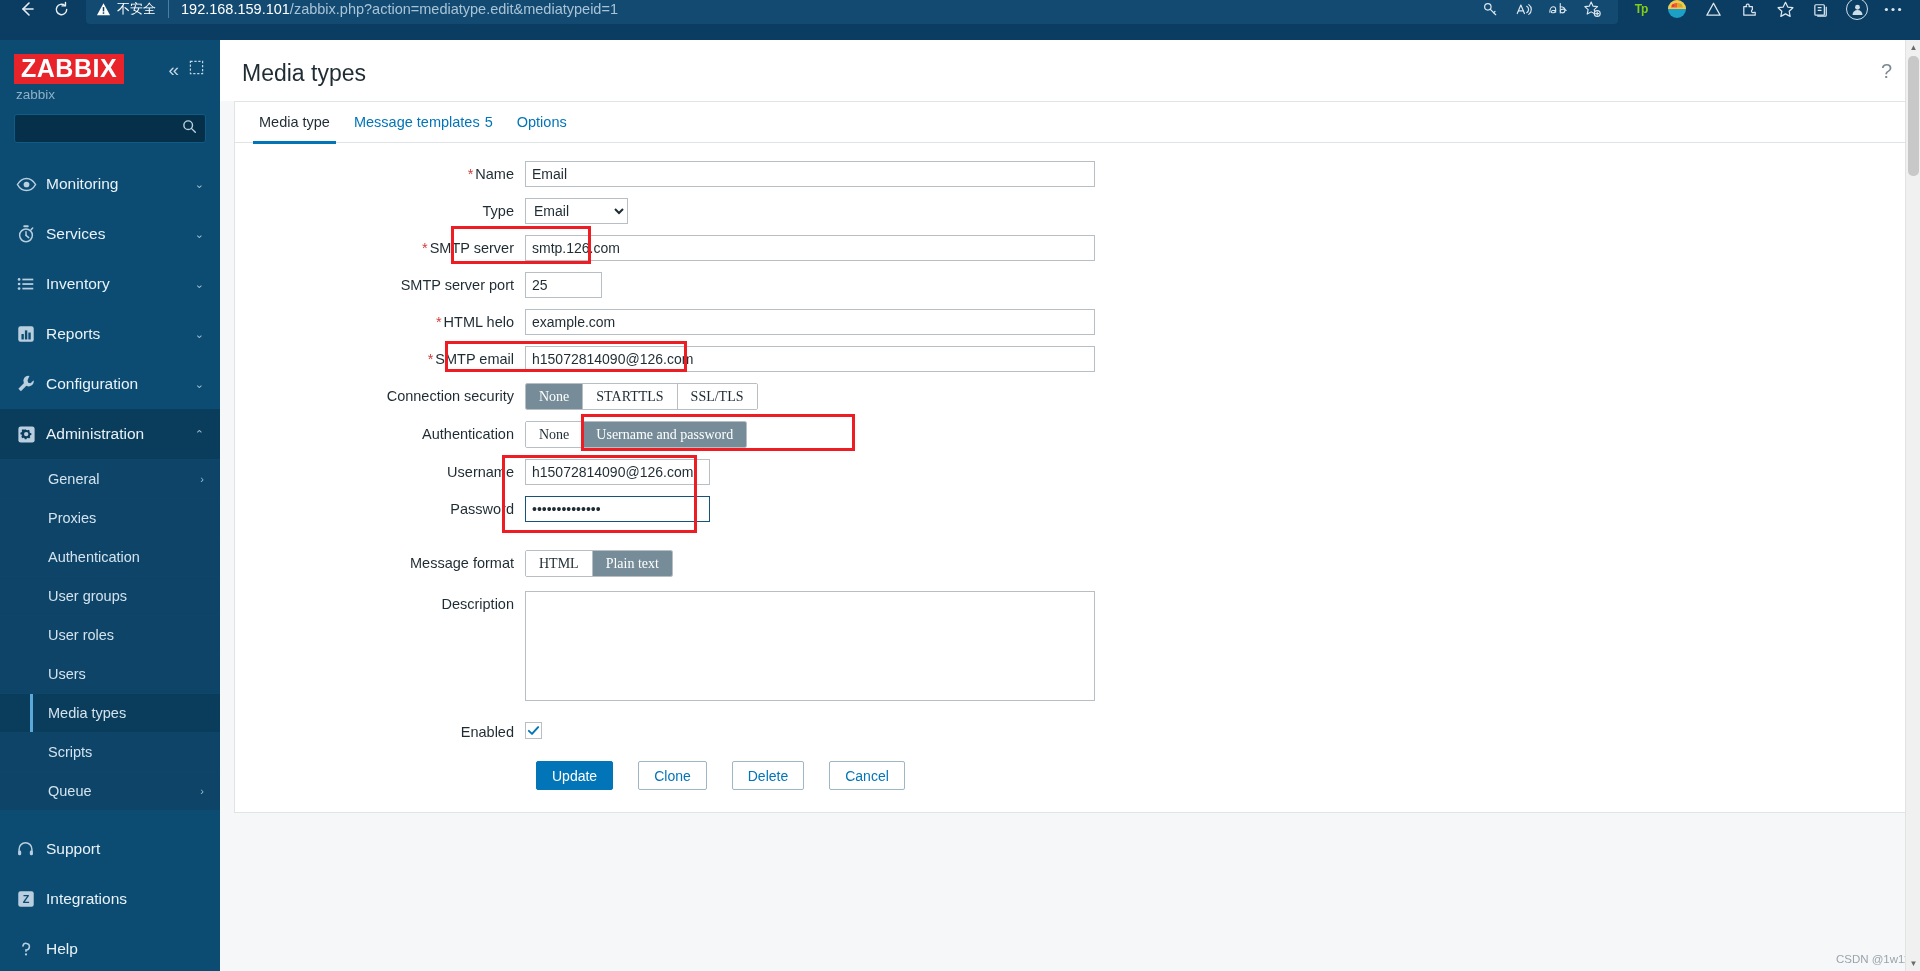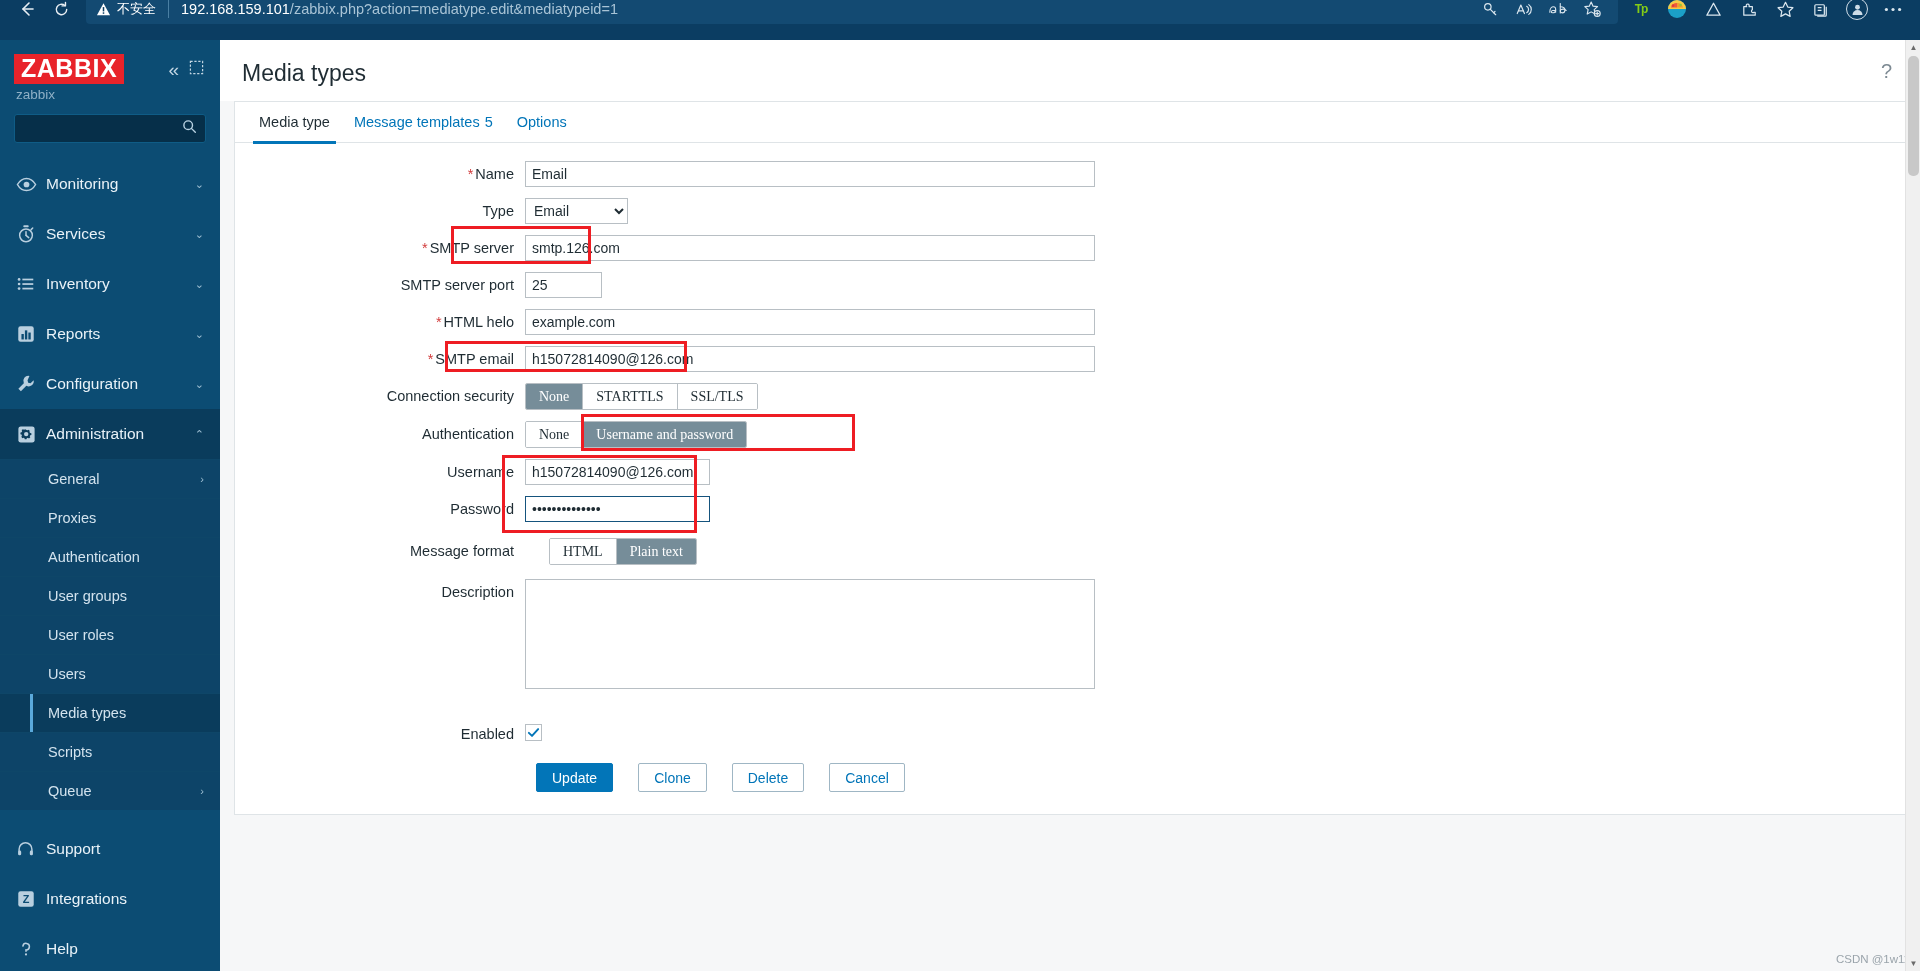--- a/index.html
+++ b/index.html
@@ -861,42 +861,42 @@
         <div class="frow">
           <div class="flabel">
             <span>Password</span>
           </div>
           <div class="fctl">
             <input class="txt mid focused" value="••••••••••••••" style="">
           </div>
           <div class="redbox" style="left:267px; top:-41px; width:195px; height:78px;"></div>
         </div>
 
-        <div class="frow" style="margin-top:16px;gap:24px;">
+        <div class="frow" style="margin-top:28px;">
           <div class="flabel">
             <span>Message format</span>
           </div>
           <div class="fctl">
             <div class="seg">
               <div class="seg-btn">HTML</div>
               <div class="seg-btn on">Plain text</div>
             </div>
           </div>
         </div>
 
         <div class="frow" style="margin-top:14px;">
           <div class="flabel">
             <span>Description</span>
           </div>
           <div class="fctl">
             <textarea class="desc" placeholder="" style=""></textarea>
           </div>
         </div>
 
-        <div class="frow" style="margin-top:28px;">
+        <div class="frow" style="margin-top:14px;">
           <div class="flabel">
             <span>Enabled</span>
           </div>
           <div class="fctl">
             <span class="chk">
               <svg width="13" height="13" viewBox="0 0 14 14" fill="none" stroke="#0275b8" stroke-width="2.1">
                 <path d="M2 7.4 L5.4 10.6 L12 3.4" stroke-linecap="round" stroke-linejoin="round"></path>
               </svg>
             </span>
           </div>

